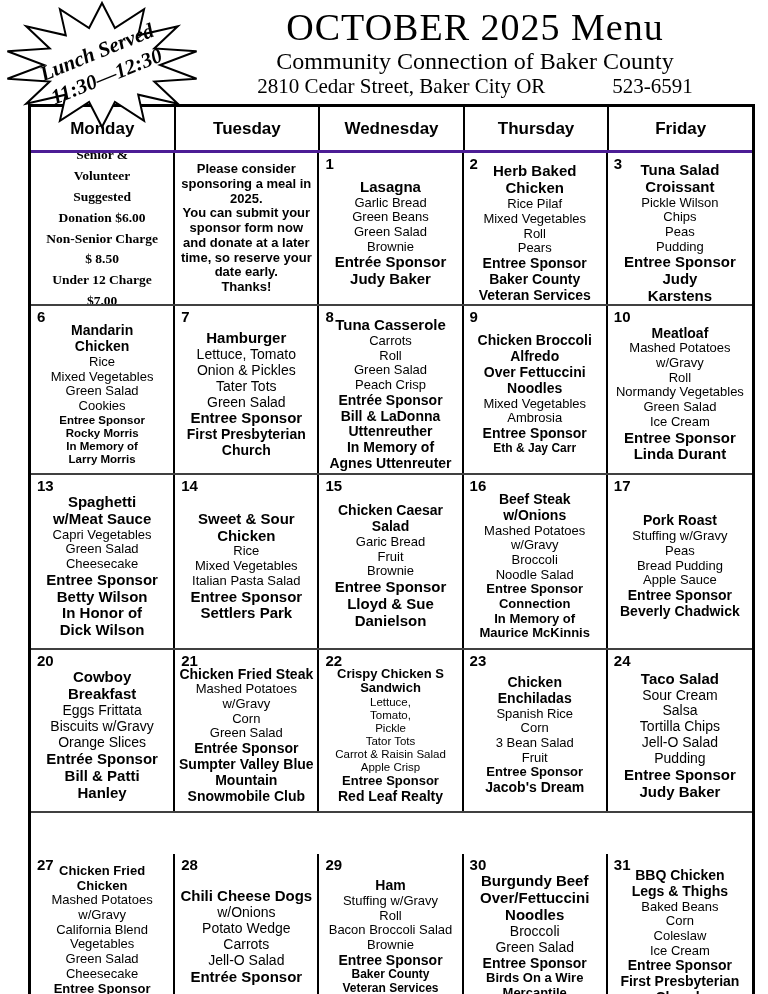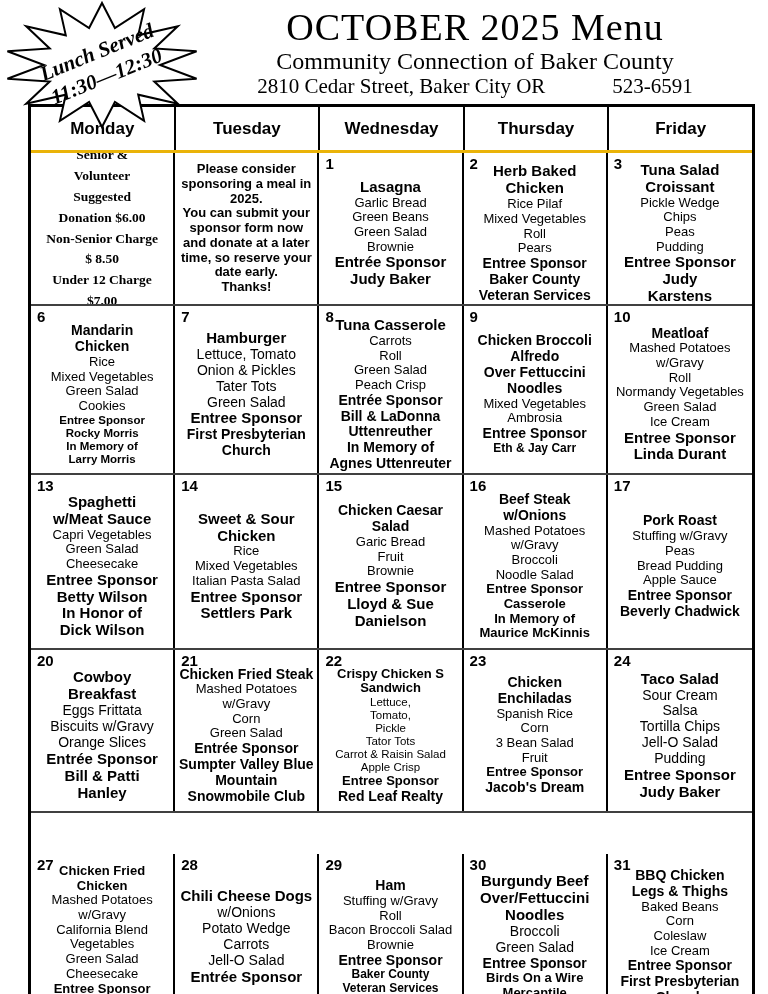--- a/index.html
+++ b/index.html
@@ -16,21 +16,21 @@
              display:flex;justify-content:center;gap:67px;}
 
   
   #burst{position:absolute;left:2px;top:0px;width:200px;height:130px;z-index:5;}
   #burst text{font-family:"Liberation Serif",serif;font-style:italic;font-weight:bold;
               font-size:21px;}
 
   
   #cal{position:absolute;left:28px;top:104px;width:727px;border:3px solid #000;
        box-sizing:border-box;background:#fff;}
-  #dayhdr{display:flex;border-bottom:3px solid #eab308;height:43px;}
+  #dayhdr{display:flex;border-bottom:3px solid #4c1d95;height:43px;}
   #dayhdr .dh{flex:1 1 20%;display:flex;align-items:center;justify-content:center;
               font-size:17px;font-weight:bold;border-right:2px solid #000;background:#fff;}
   #dayhdr .dh:last-child{border-right:none;}
 
   .week{display:flex;border-bottom:2px solid #404040;}
   .week:last-child{border-bottom:none;}
   .week:nth-child(1){height:151px;}
   .week:nth-child(2){height:167px;}
   .week:nth-child(3){height:173px;}
   .week:nth-child(4){height:161px;}
@@ -137,21 +137,21 @@
               <div class="ln sz-ml b">Entree Sponsor</div>
               <div class="ln sz-ml b">Baker County</div>
               <div class="ln sz-ml b">Veteran Services</div>
             </div>
           </div>
           <div class="cell">
             <div class="date">3</div>
             <div class="cellbody">
               <div class="ln sz-l b">Tuna Salad</div>
               <div class="ln sz-l b">Croissant</div>
-              <div class="ln sz-m">Pickle Wedge</div>
+              <div class="ln sz-m">Pickle Wilson</div>
               <div class="ln sz-m">Chips</div>
               <div class="ln sz-m">Peas</div>
               <div class="ln sz-m">Pudding</div>
               <div class="ln sz-l b">Entree Sponsor</div>
               <div class="ln sz-l b">Judy</div>
               <div class="ln sz-l b">Karstens</div>
             </div>
           </div>
         </div>
         <div class="week">
@@ -269,21 +269,21 @@
           <div class="cell">
             <div class="date">16</div>
             <div class="cellbody">
               <div class="ln sz-ml b">Beef Steak</div>
               <div class="ln sz-ml b">w/Onions</div>
               <div class="ln sz-m">Mashed Potatoes</div>
               <div class="ln sz-m">w/Gravy</div>
               <div class="ln sz-m">Broccoli</div>
               <div class="ln sz-m">Noodle Salad</div>
               <div class="ln sz-m b">Entree Sponsor</div>
-              <div class="ln sz-m b">Casserole</div>
+              <div class="ln sz-m b">Connection</div>
               <div class="ln sz-m b">In Memory of</div>
               <div class="ln sz-m b">Maurice McKinnis</div>
             </div>
           </div>
           <div class="cell">
             <div class="date">17</div>
             <div class="cellbody">
               <div class="ln sz-ml b">Pork Roast</div>
               <div class="ln sz-m">Stuffing w/Gravy</div>
               <div class="ln sz-m">Peas</div>

